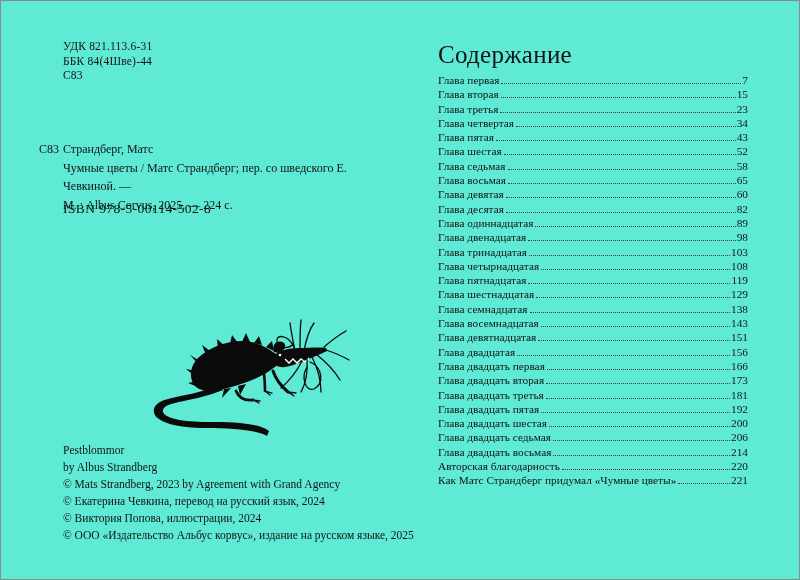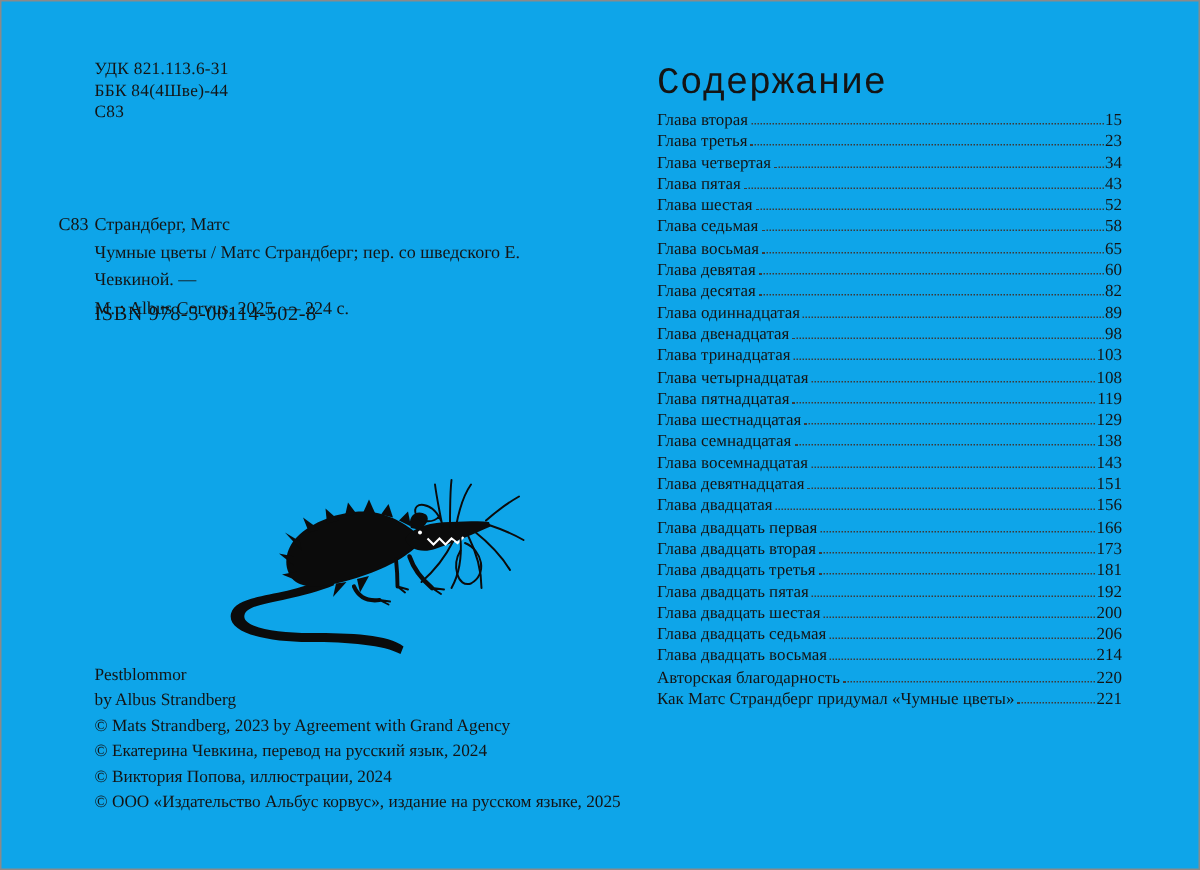--- a/index.html
+++ b/index.html
@@ -2,21 +2,21 @@
 <html><head>
 <meta charset="utf-8">
 <style>
   html, body { margin: 0; padding: 0; background: #ffffff; }
   .canvas {
     position: relative;
     width: 800px;
     height: 580px;
     box-sizing: border-box;
     border: 1px solid #8a8a8a;
-    background: #0ea5e9;
+    background: #5eead4;
     font-family: "Liberation Serif", serif;
     color: #141414;
     overflow: hidden;
   }
   
   .codes-block {
     position: absolute;
     left: 62px; top: 38px;
     font-size: 11.5px;
     line-height: 14.5px;
@@ -49,21 +49,20 @@
     line-height: 17px;
   }
   
   .contents-title {
     position: absolute;
     left: 437px; top: 40px;
     margin: 0;
     font-size: 25px;
     font-weight: 400;
     letter-spacing: 0.3px;
-    font-family: Liberation Mono, monospace;
   }
   .toc-block {
     position: absolute;
     left: 437px; top: 72px;
     width: 310px;
     font-size: 11.3px;
   }
   .toc-row {
     display: flex;
     align-items: baseline;
@@ -161,20 +160,25 @@
       <div class="colophon-line">© Mats Strandberg, 2023 by Agreement with Grand Agency</div>
       <div class="colophon-line">© Екатерина Чевкина, перевод на русский язык, 2024</div>
       <div class="colophon-line">© Виктория Попова, иллюстрации, 2024</div>
       <div class="colophon-line">© ООО «Издательство Альбус корвус», издание на русском языке, 2025</div>
     </div>
 
   <h1 class="contents-title">Содержание</h1>
 
   <div class="toc-block">
 
+  <div class="toc-row">
+        <span class="toc-label">Глава первая</span>
+        <span class="toc-dots"></span>
+        <span class="toc-page">7</span>
+      </div>
       <div class="toc-row">
         <span class="toc-label">Глава вторая</span>
         <span class="toc-dots"></span>
         <span class="toc-page">15</span>
       </div>
       <div class="toc-row">
         <span class="toc-label">Глава третья</span>
         <span class="toc-dots"></span>
         <span class="toc-page">23</span>
       </div>

